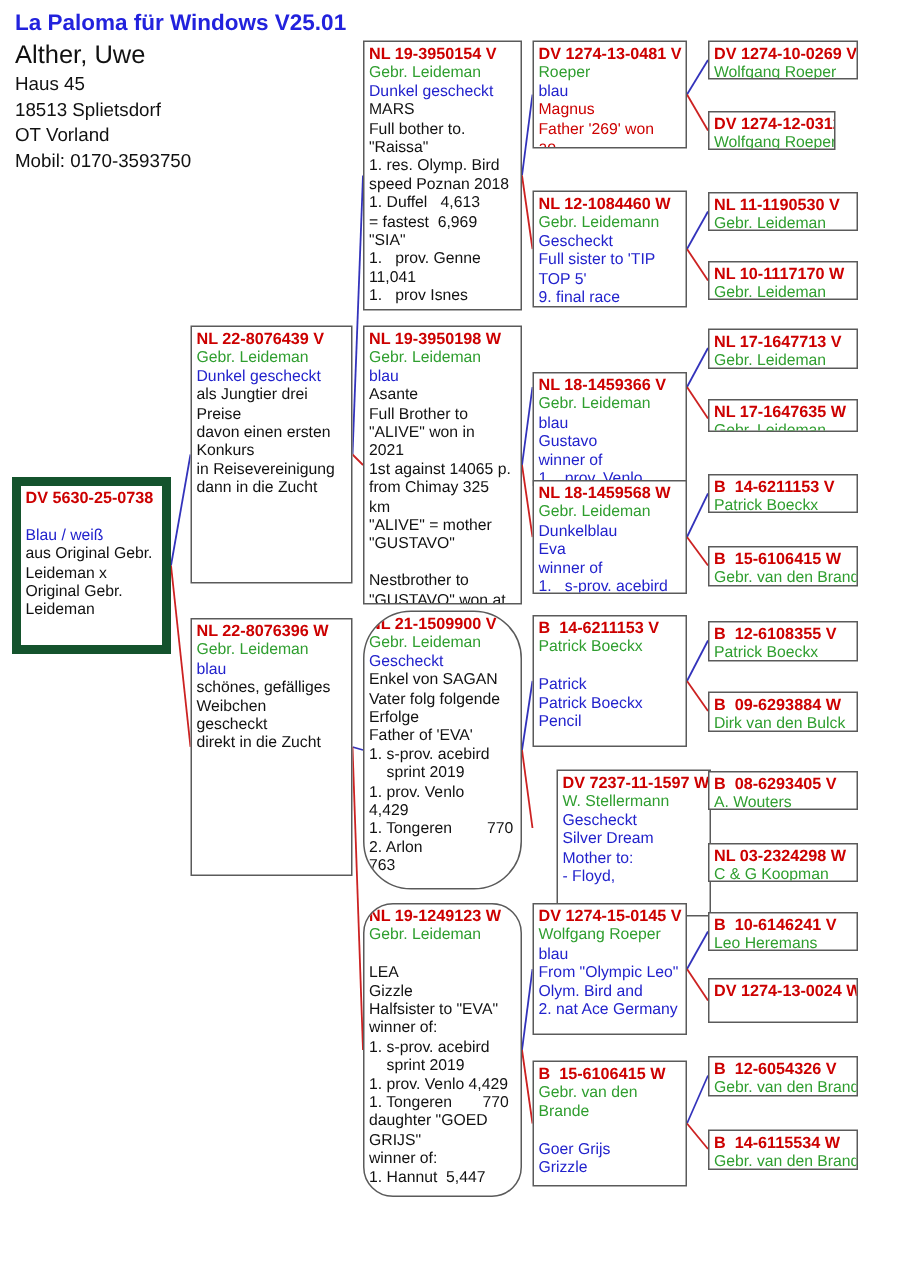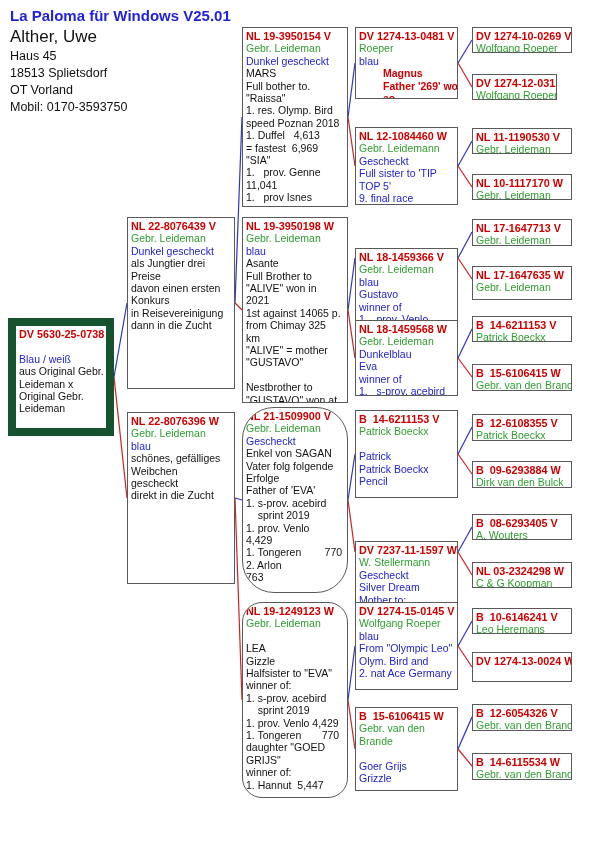--- a/index.html
+++ b/index.html
@@ -5,27 +5,27 @@
   html,body{margin:0;padding:0;background:#fff;}
   body{width:600px;height:848px;position:relative;overflow:hidden;
        font-family:"Liberation Sans","DejaVu Sans",sans-serif;color:#111;}
   #wires{position:absolute;left:0;top:0;width:600px;height:848px;pointer-events:none;}
   .hdr{position:absolute;left:10px;top:6px;}
   .hdr .title{font-size:15px;font-weight:bold;color:#2222dd;line-height:20px;}
   .hdr .owner{font-size:17px;line-height:22px;color:#111;}
   .hdr .addr{font-size:12.5px;line-height:17px;color:#111;}
   .box{position:absolute;background:#fff;border:1px solid #5a5a5a;
        padding:2px 3px;font-size:10.5px;line-height:12.4px;overflow:hidden;box-sizing:border-box;}
-  .box.main{border:8px solid #14532d;}
+  .box.main{border:6px solid #14532d;}
   .ring{color:#cc0000;font-weight:bold;font-size:10.8px;white-space:pre;}
   .ln{white-space:pre;}
   .ln.black{color:#111;}
   .ln.blue{color:#2222cc;}
   .ln.green{color:#2f9e2f;}
-  .ln.redbold{color:#cc0000;font-weight:bold;margin-left:24px;}
+  .ln.redbold{color:#cc0000;font-weight:normal;}
 </style>
 </head>
 <body>
 
 <svg id="wires" viewBox="0 0 600 848">
     <line x1="114" y1="377" x2="127" y2="303" stroke="#3333bb" stroke-width="1.2"></line>
     <line x1="114" y1="377" x2="127" y2="498" stroke="#cc2222" stroke-width="1.2"></line>
     <line x1="235" y1="303" x2="242" y2="117" stroke="#3333bb" stroke-width="1.2"></line>
     <line x1="235" y1="303" x2="242" y2="310" stroke="#cc2222" stroke-width="1.2"></line>
     <line x1="235" y1="498" x2="242" y2="500" stroke="#3333bb" stroke-width="1.2"></line>
@@ -195,21 +195,21 @@
     <div class="ln blue">1.   s-prov. acebird</div>
   </div>
 <div class="box" style="left: 355px; top: 410px; width: 103px; height: 88px;">
     <div class="ring">B  14-6211153 V</div>
     <div class="ln green">Patrick Boeckx</div>
     <div class="ln black">&nbsp;</div>
     <div class="ln blue">Patrick</div>
     <div class="ln blue">Patrick Boeckx</div>
     <div class="ln blue">Pencil</div>
   </div>
-<div class="box" style="left: 355px; top: 513px; width: 103px; height: 98px; margin-top: 28px;">
+<div class="box" style="left: 371px; top: 513px; width: 103px; height: 98px;">
     <div class="ring">DV 7237-11-1597 W</div>
     <div class="ln green">W. Stellermann</div>
     <div class="ln blue">Gescheckt</div>
     <div class="ln blue">Silver Dream</div>
     <div class="ln blue">Mother to:</div>
     <div class="ln blue">- Floyd,</div>
   </div>
 <div class="box" style="left: 355px; top: 602px; width: 103px; height: 88px;">
     <div class="ring">DV 1274-15-0145 V</div>
     <div class="ln green">Wolfgang Roeper</div>
@@ -239,21 +239,21 @@
     <div class="ln green">Gebr. Leideman</div>
   </div>
 <div class="box" style="left: 472px; top: 174px; width: 100px; height: 26px;">
     <div class="ring">NL 10-1117170 W</div>
     <div class="ln green">Gebr. Leideman</div>
   </div>
 <div class="box" style="left: 472px; top: 219px; width: 100px; height: 27px;">
     <div class="ring">NL 17-1647713 V</div>
     <div class="ln green">Gebr. Leideman</div>
   </div>
-<div class="box" style="left: 472px; top: 266px; width: 100px; height: 34px;">
+<div class="box" style="left: 472px; top: 266px; width: 100px; height: 22px;">
     <div class="ring">NL 17-1647635 W</div>
     <div class="ln green">Gebr. Leideman</div>
   </div>
 <div class="box" style="left: 472px; top: 316px; width: 100px; height: 26px;">
     <div class="ring">B  14-6211153 V</div>
     <div class="ln green">Patrick Boeckx</div>
   </div>
 <div class="box" style="left: 472px; top: 364px; width: 100px; height: 27px;">
     <div class="ring">B  15-6106415 W</div>
     <div class="ln green">Gebr. van den Brande</div>

